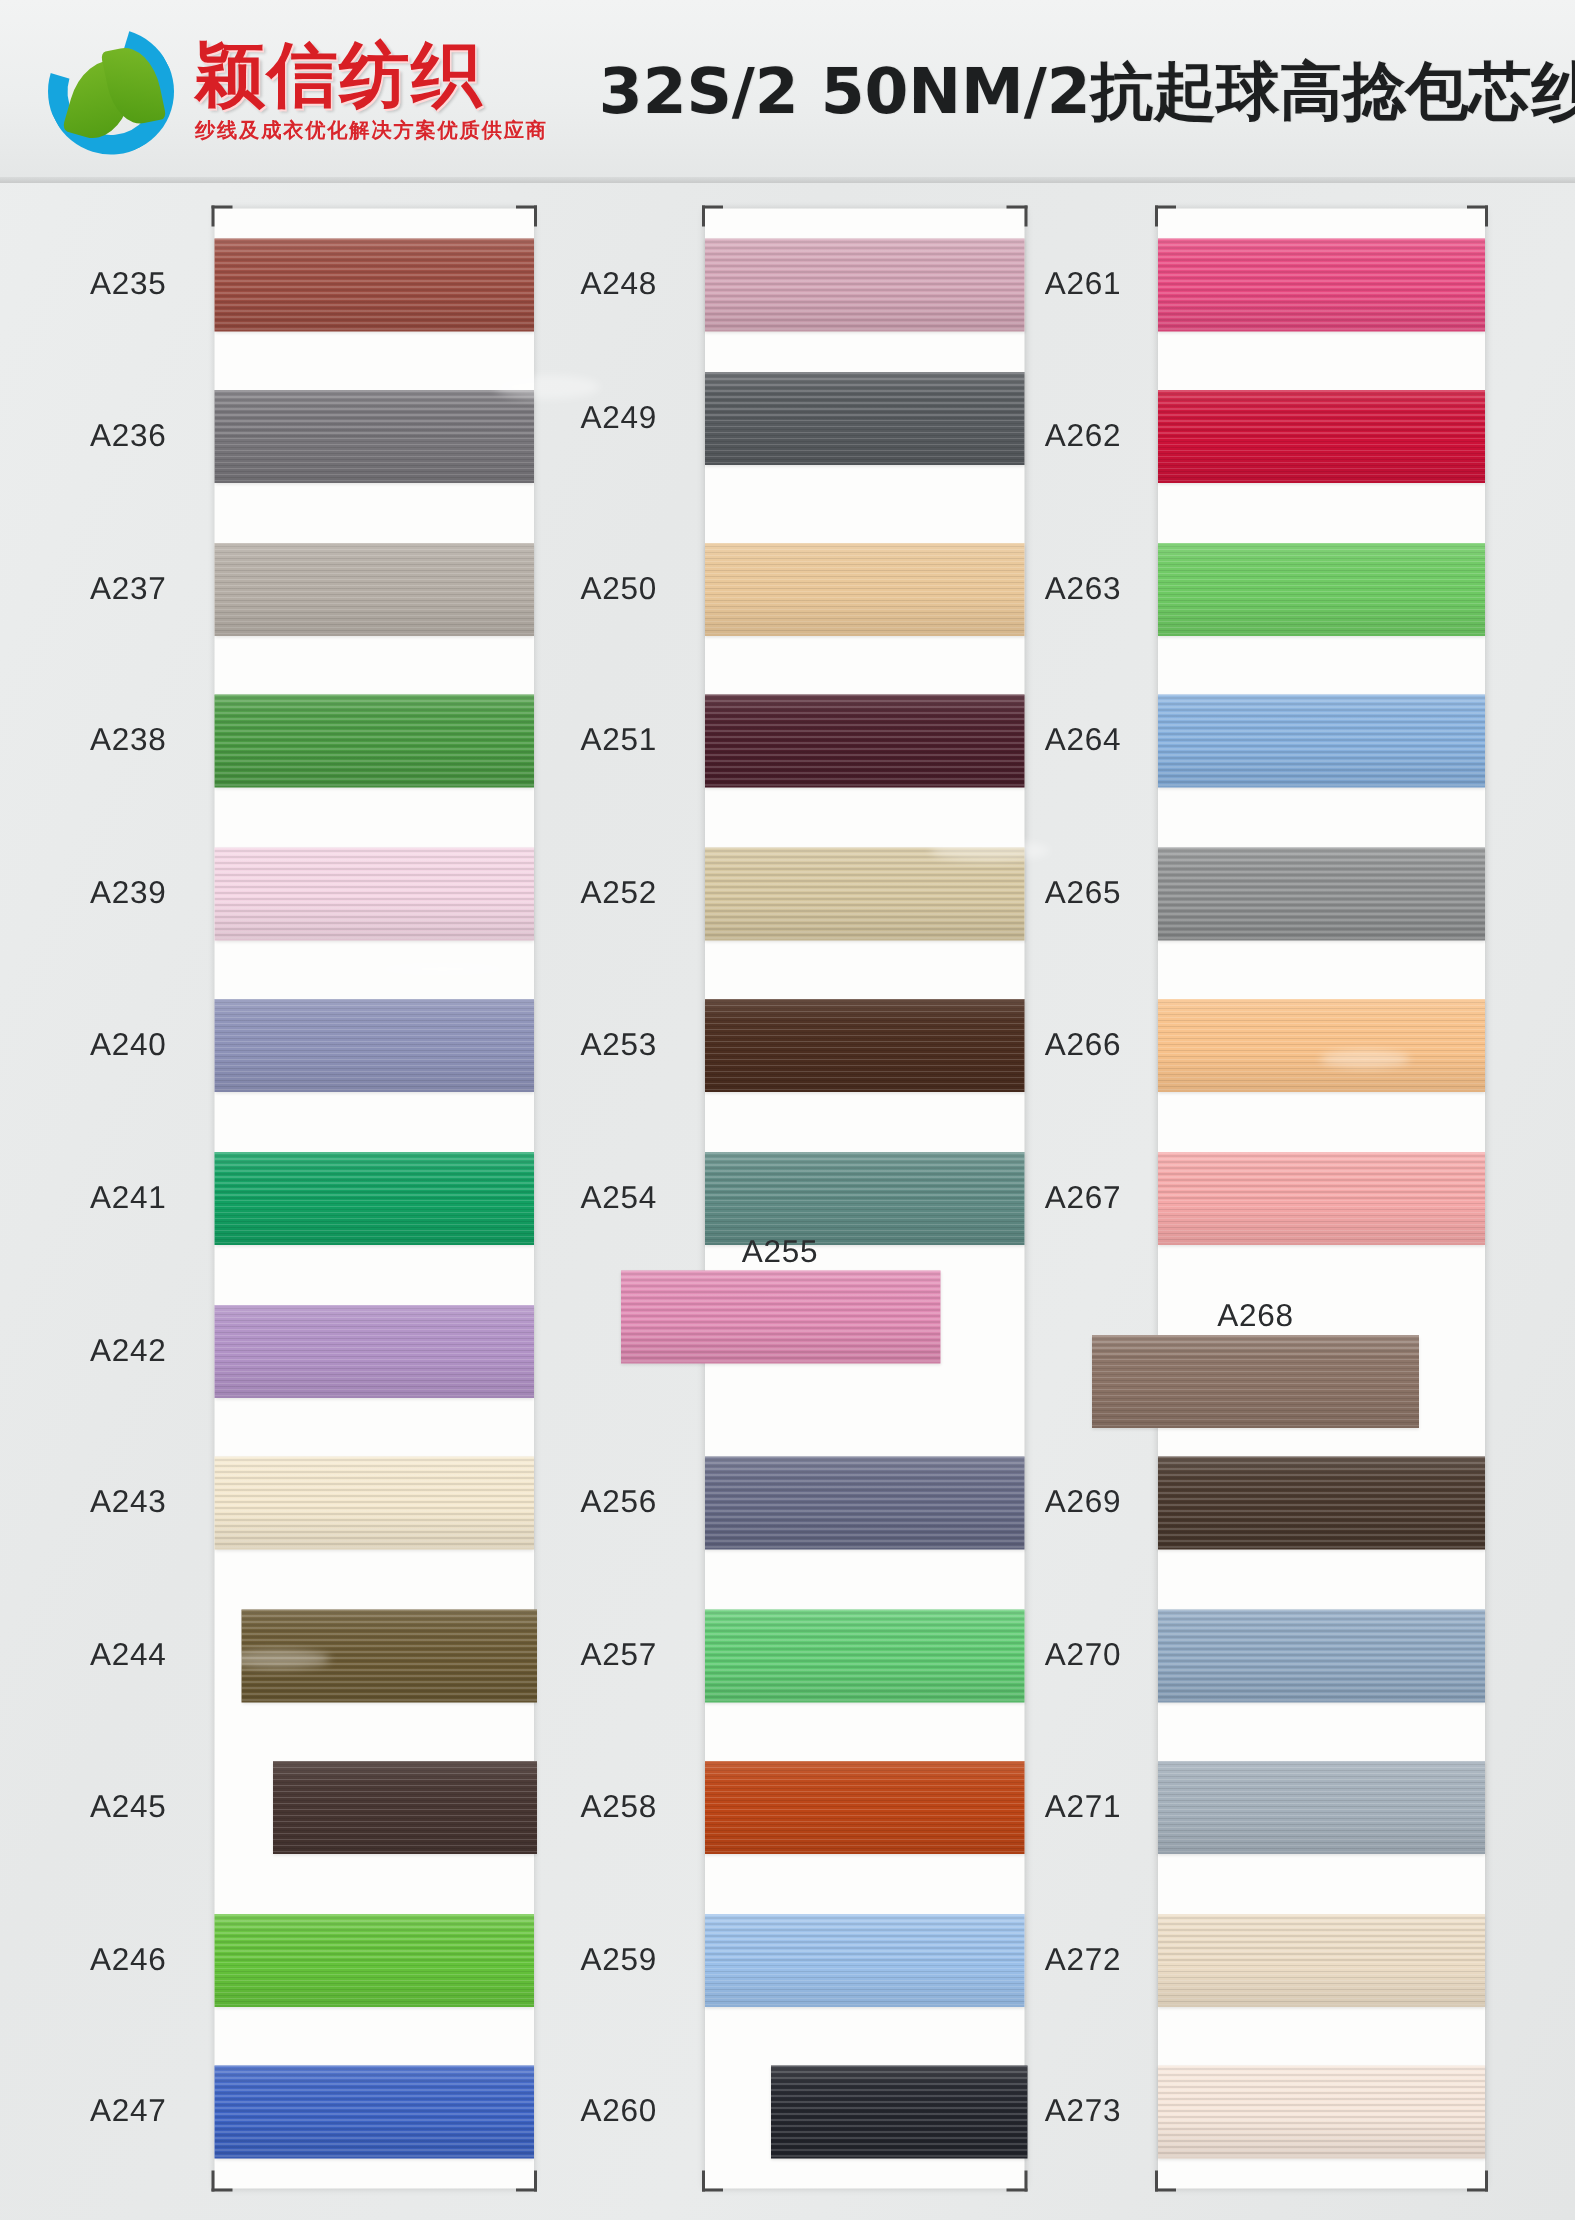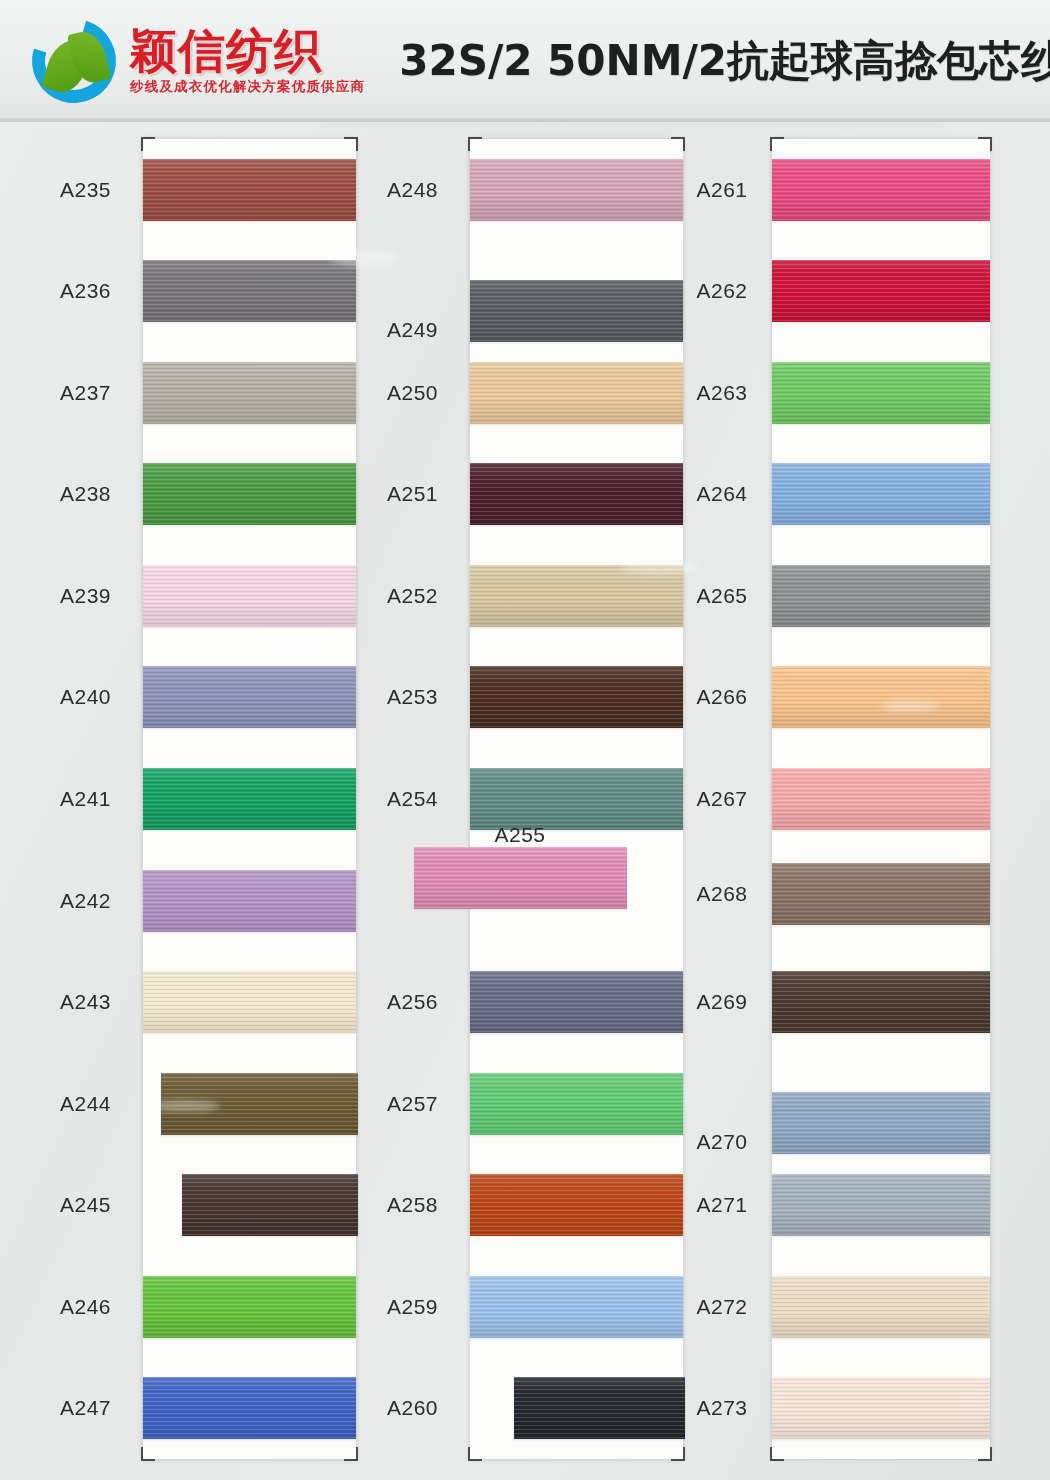--- a/index.html
+++ b/index.html
@@ -316,21 +316,21 @@
         <span class="bracket bk-tl"></span>
         <span class="bracket bk-tr"></span>
         <span class="bracket bk-bl"></span>
         <span class="bracket bk-br"></span>
       </div>
       <div class="rows">
           <div class="row" style="top: 0px; height: 101.538px;">
             <div class="row-label">A248</div>
             <div class="yarn" title="A248" style="background: rgb(211, 165, 182);"></div>
           </div>
-          <div class="row" style="top: 101px; height: 101.538px; align-items: flex-end;">
+          <div class="row" style="top: 89px; height: 101.538px;">
             <div class="row-label">A249</div>
             <div class="yarn" title="A249" style="background: rgb(87, 91, 95);"></div>
           </div>
           <div class="row" style="top: 203.077px; height: 101.538px;">
             <div class="row-label">A250</div>
             <div class="yarn" title="A250" style="background: rgb(233, 199, 153);"></div>
           </div>
           <div class="row" style="top: 304.615px; height: 101.538px;">
             <div class="row-label">A251</div>
             <div class="yarn" title="A251" style="background: rgb(76, 31, 44);"></div>
@@ -403,29 +403,29 @@
             <div class="yarn" title="A265" style="background: rgb(142, 144, 145);"></div>
           </div>
           <div class="row" style="top: 507.692px; height: 101.538px;">
             <div class="row-label">A266</div>
             <div class="yarn" title="A266" style="background: rgb(248, 194, 139);"></div>
           </div>
           <div class="row" style="top: 609.231px; height: 101.538px;">
             <div class="row-label">A267</div>
             <div class="yarn" title="A267" style="background: rgb(245, 168, 168);"></div>
           </div>
-          <div class="row" style="top: 704px; height: 101.538px;">
+          <div class="row" style="top: 727px; height: 101.538px; flex-direction: column;">
             <div class="row-label">A268</div>
             <div class="yarn" title="A268" style="background: rgb(138, 114, 101);"></div>
           </div>
           <div class="row" style="top: 812.308px; height: 101.538px;">
             <div class="row-label">A269</div>
             <div class="yarn" title="A269" style="background: rgb(74, 57, 46);"></div>
           </div>
-          <div class="row" style="top: 913.846px; height: 101.538px; align-items: flex-end;">
+          <div class="row" style="top: 913.846px; height: 101.538px;">
             <div class="row-label">A270</div>
             <div class="yarn" title="A270" style="background: rgb(143, 168, 194);"></div>
           </div>
           <div class="row" style="top: 1015.38px; height: 101.538px;">
             <div class="row-label">A271</div>
             <div class="yarn" title="A271" style="background: rgb(164, 176, 187);"></div>
           </div>
           <div class="row" style="top: 1116.92px; height: 101.538px;">
             <div class="row-label">A272</div>
             <div class="yarn" title="A272" style="background: rgb(236, 221, 198);"></div>

